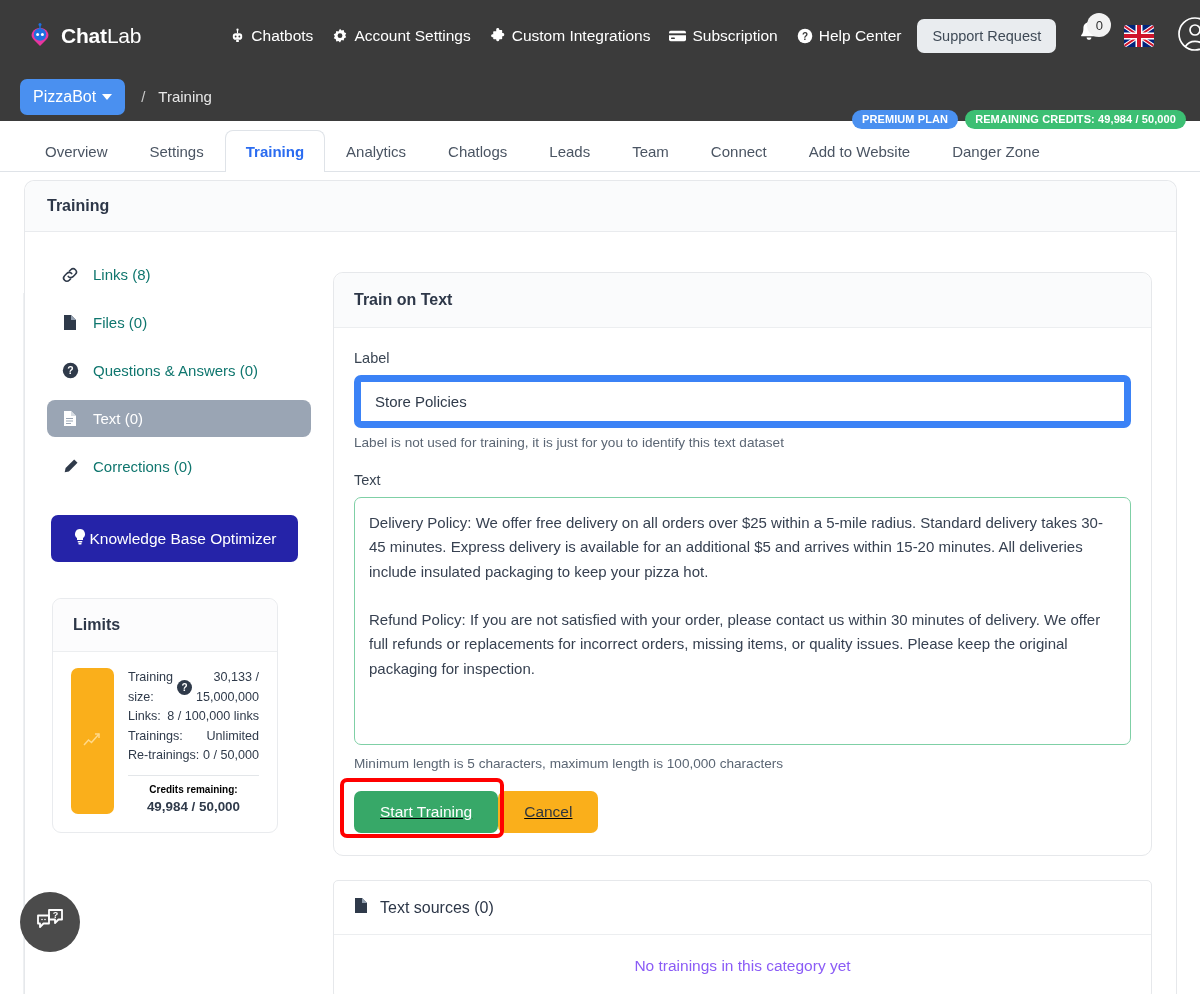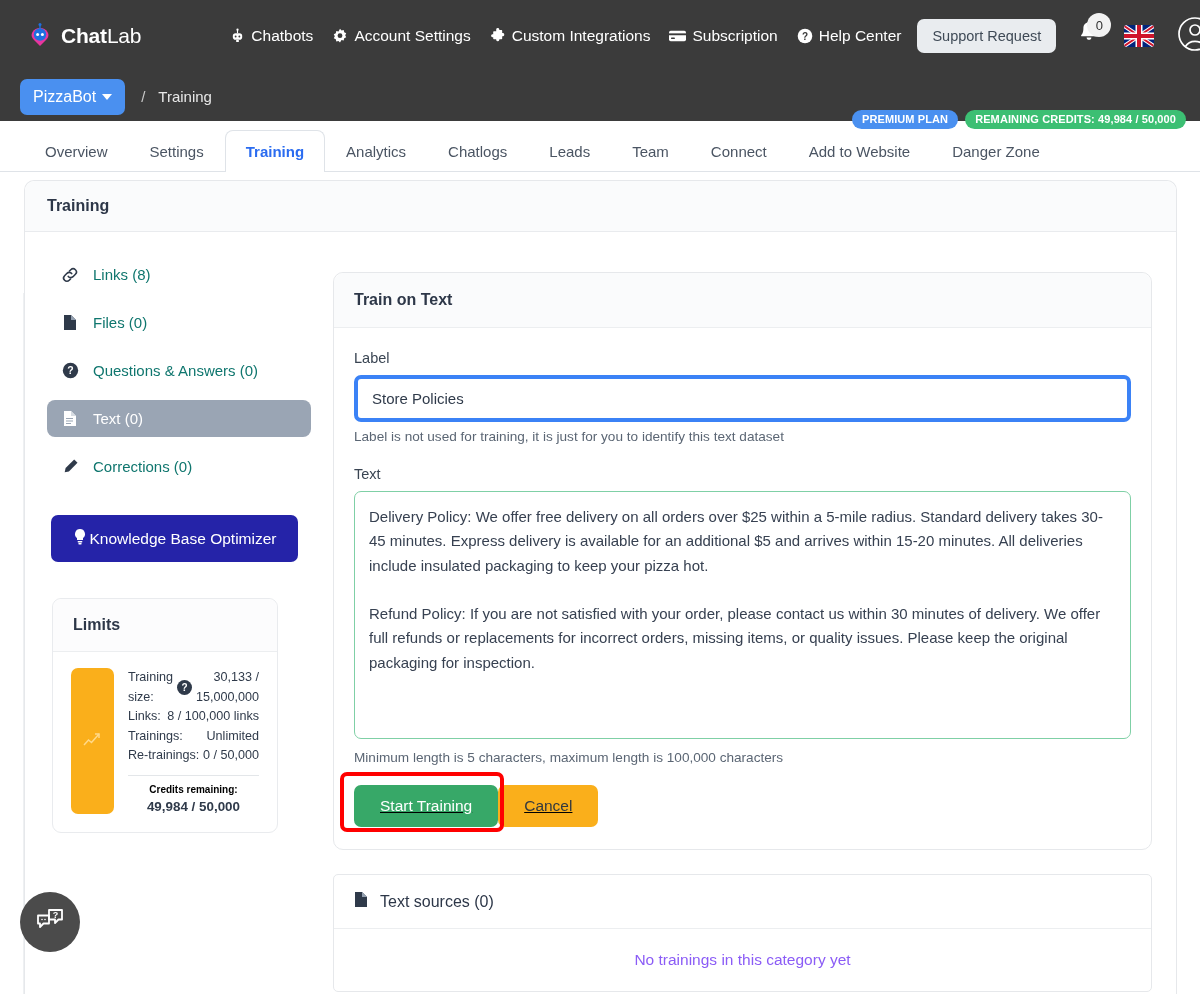--- a/index.html
+++ b/index.html
@@ -193,21 +193,21 @@
   
   .rightcol { flex: 1; min-width: 0; padding-right: 2px; margin-top: 16px; }
   .form-card { border: 1px solid #e6e8eb; border-radius: 10px; background:#fff; }
   .form-head {
     padding: 18px 20px; font-size: 16px; font-weight: 700; color:#2d3748;
     background: #fafbfc; border-bottom: 1px solid #eceef0; border-radius: 10px 10px 0 0;
   }
   .form-body { padding: 22px 20px 22px; }
   .flabel { font-size: 14.5px; color: #394452; margin-bottom: 9px; }
   .tinput {
-    width: 100%; border: 4px solid #3b82f6; border-radius: 7px;
+    width: 100%; border: 7px solid #3b82f6; border-radius: 7px;
     padding: 11px 14px; font-size: 15px; color: #2f3a4a;
     font-family: inherit; outline: none; background:#fff;
   }
   .fhint { font-size: 13.6px; color: #5b6674; margin-top: 7px; }
   .ttext {
     width: 100%; height: 248px; resize: none;
     border: 1px solid #7fd0a6; border-radius: 7px;
     padding: 13px 14px; font-size: 15px; line-height: 1.62;
     color: #374151; font-family: inherit; outline: none;
     background: #fff;

